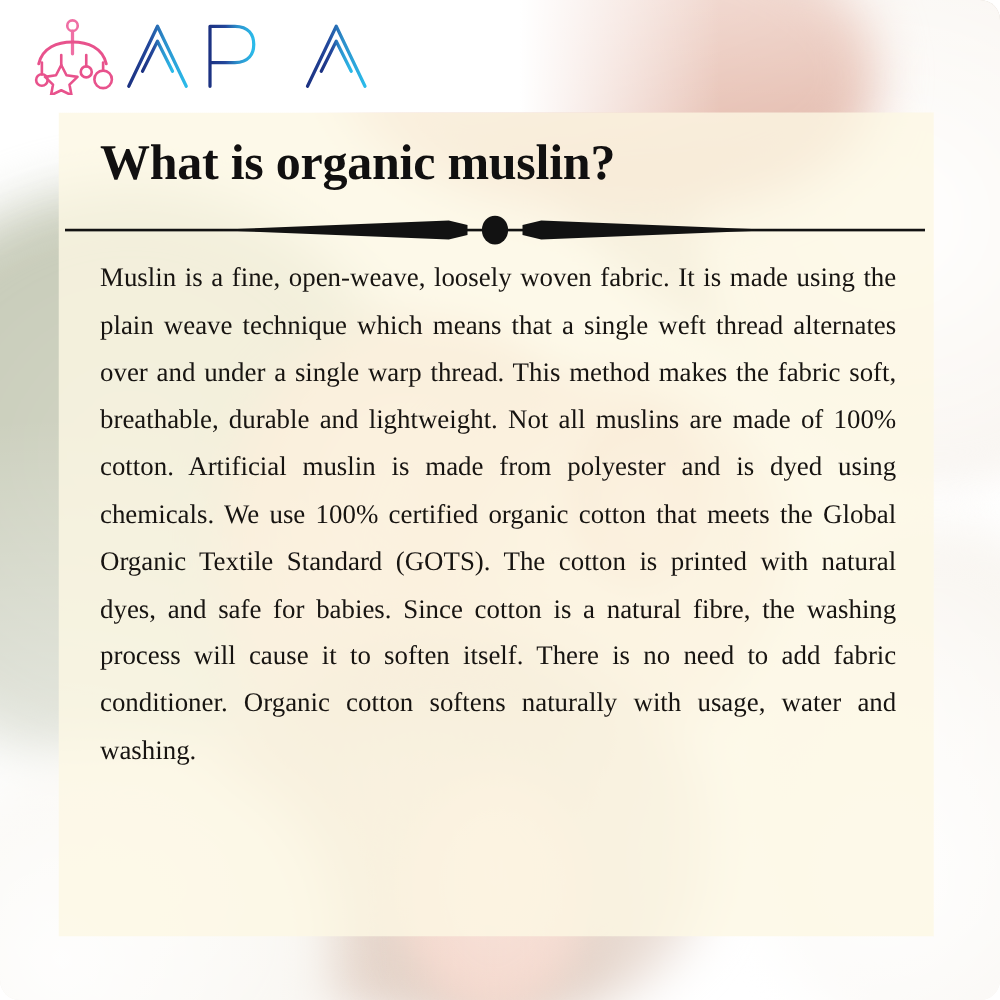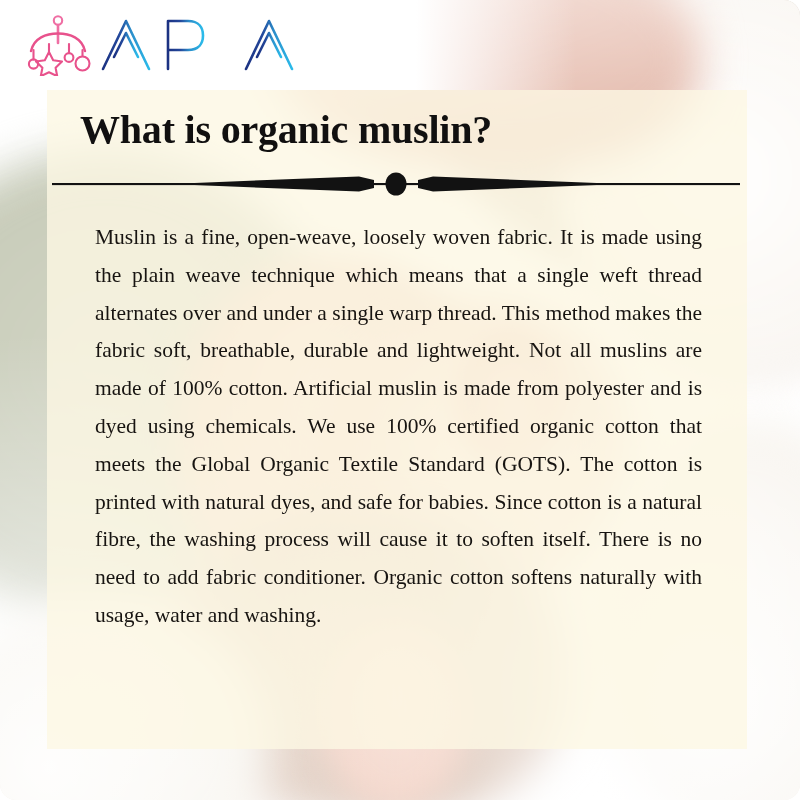--- a/index.html
+++ b/index.html
@@ -155,21 +155,21 @@
     left:33px; top:114px;
     width:637px;
     font-family:"Liberation Serif", serif;
     font-size:21.5px;
     line-height:37.8px;
     color:#171411;
     text-align:justify;
     text-justify:inter-word;
     hyphens:none;
   }
-  #body-copy p { margin:15px; }
+  #body-copy p { margin:0; }
 </style>
 </head>
 <body>
 
 <div id="canvas">
 
   <div id="photo">
     <div class="bg-l bg-cloth-tr"></div>
     <div class="bg-l bg-cloth-white"></div>
     <div class="bg-l bg-arm-top"></div>

